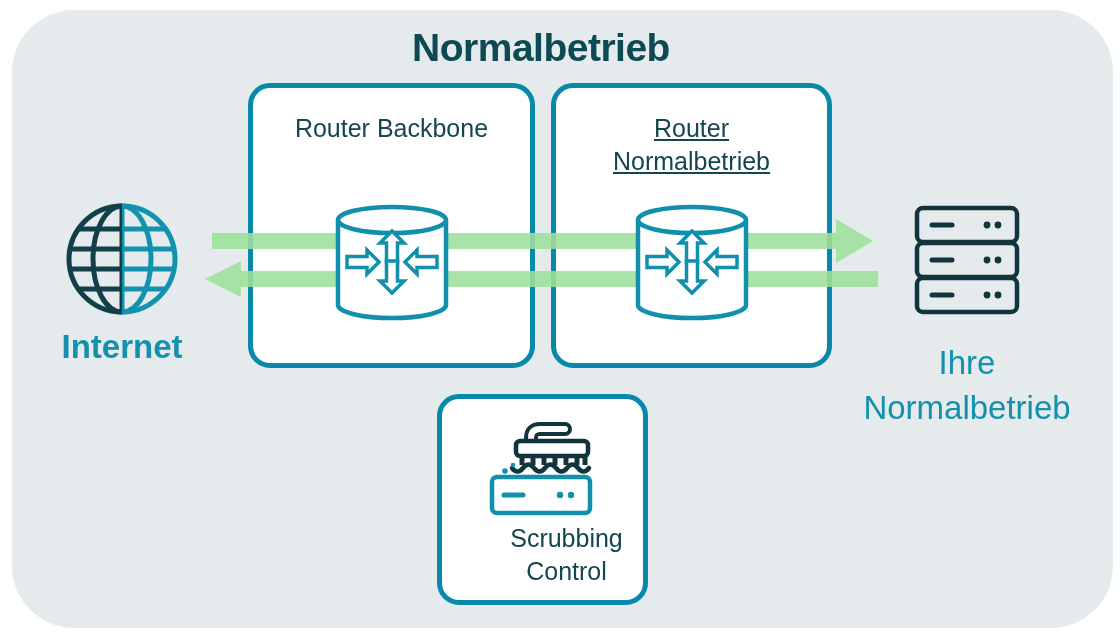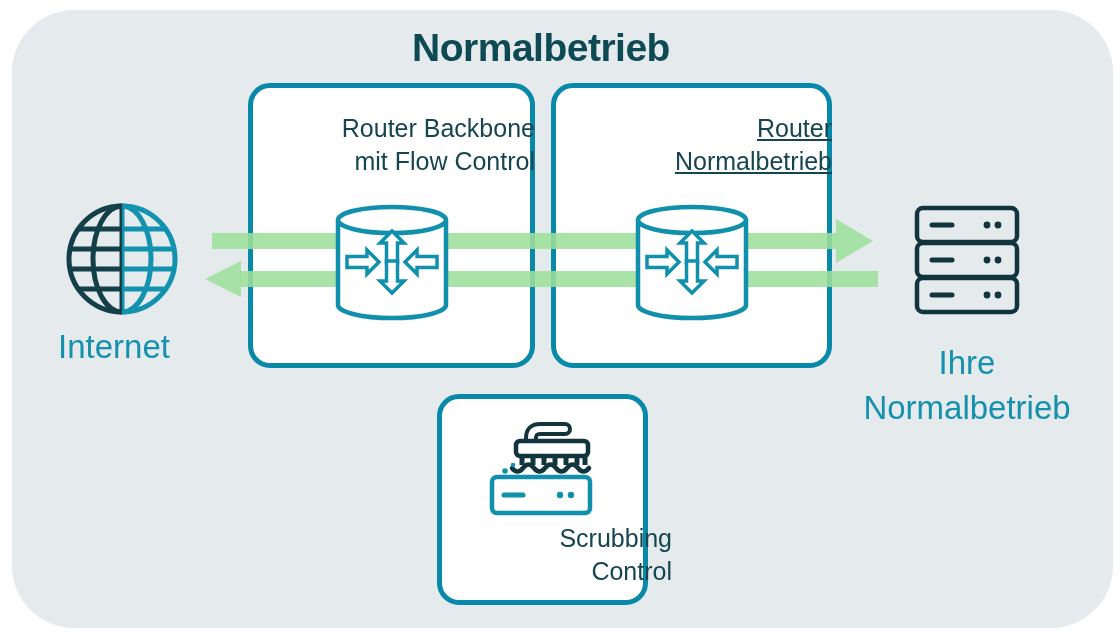--- a/index.html
+++ b/index.html
@@ -25,30 +25,30 @@
     position:absolute;background:var(--box-bg);
     border:5px solid var(--box-border);border-radius:22px;box-sizing:border-box;
   }
   .box-backbone{left:248px;top:83px;width:287px;height:285px;}
   .box-customer{left:551px;top:83px;width:281px;height:285px;}
   .box-scrub{left:437px;top:394px;width:211px;height:211px;}
   .box-label{
     position:absolute;text-align:center;color:var(--label-text);
     font-size:25px;line-height:33px;
   }
-  .box-label span{display:block;text-align:right;}
+  .box-label span{display:block;}
   .lbl-backbone{left:248px;top:112px;width:287px;}
   .lbl-customer{left:551px;top:112px;width:281px;text-decoration:underline;}
   .lbl-scrub{left:461px;top:522px;width:211px;}
   .side-label{
     position:absolute;text-align:center;color:var(--teal-text);
     font-size:33px;line-height:45px;
   }
   .side-label span{display:block;}
-  .lbl-internet{left:14px;top:324px;width:200px;}
+  .lbl-internet{left:22px;top:324px;width:200px;font-weight:bold;}
   .lbl-infra{left:842px;top:340px;width:250px;}
   .overlay{position:absolute;left:0;top:0;pointer-events:none;}
   .band{fill:var(--flow-green);fill-opacity:0.88;}
   .globe-left{stroke:var(--globe-dark);}
   .globe-right{stroke:var(--globe-teal);}
   .router-icon{stroke:var(--icon-teal);}
   .server-icon{stroke:var(--icon-dark);}
 </style>
 </head>
 <body>
@@ -58,21 +58,20 @@
   <div class="panel"></div>
 
   <div class="title">Normalbetrieb</div>
 
   <div class="node-box box-backbone"></div>
   <div class="node-box box-customer"></div>
   <div class="node-box box-scrub"></div>
 
   <div class="box-label lbl-backbone">
     <span>Router Backbone</span>
-    <span>mit Flow Control</span>
   </div>
   <div class="box-label lbl-customer">
     <span>Router</span>
     <span>Normalbetrieb</span>
   </div>
   <div class="box-label lbl-scrub">
     <span>Scrubbing</span>
     <span>Control</span>
   </div>
 

